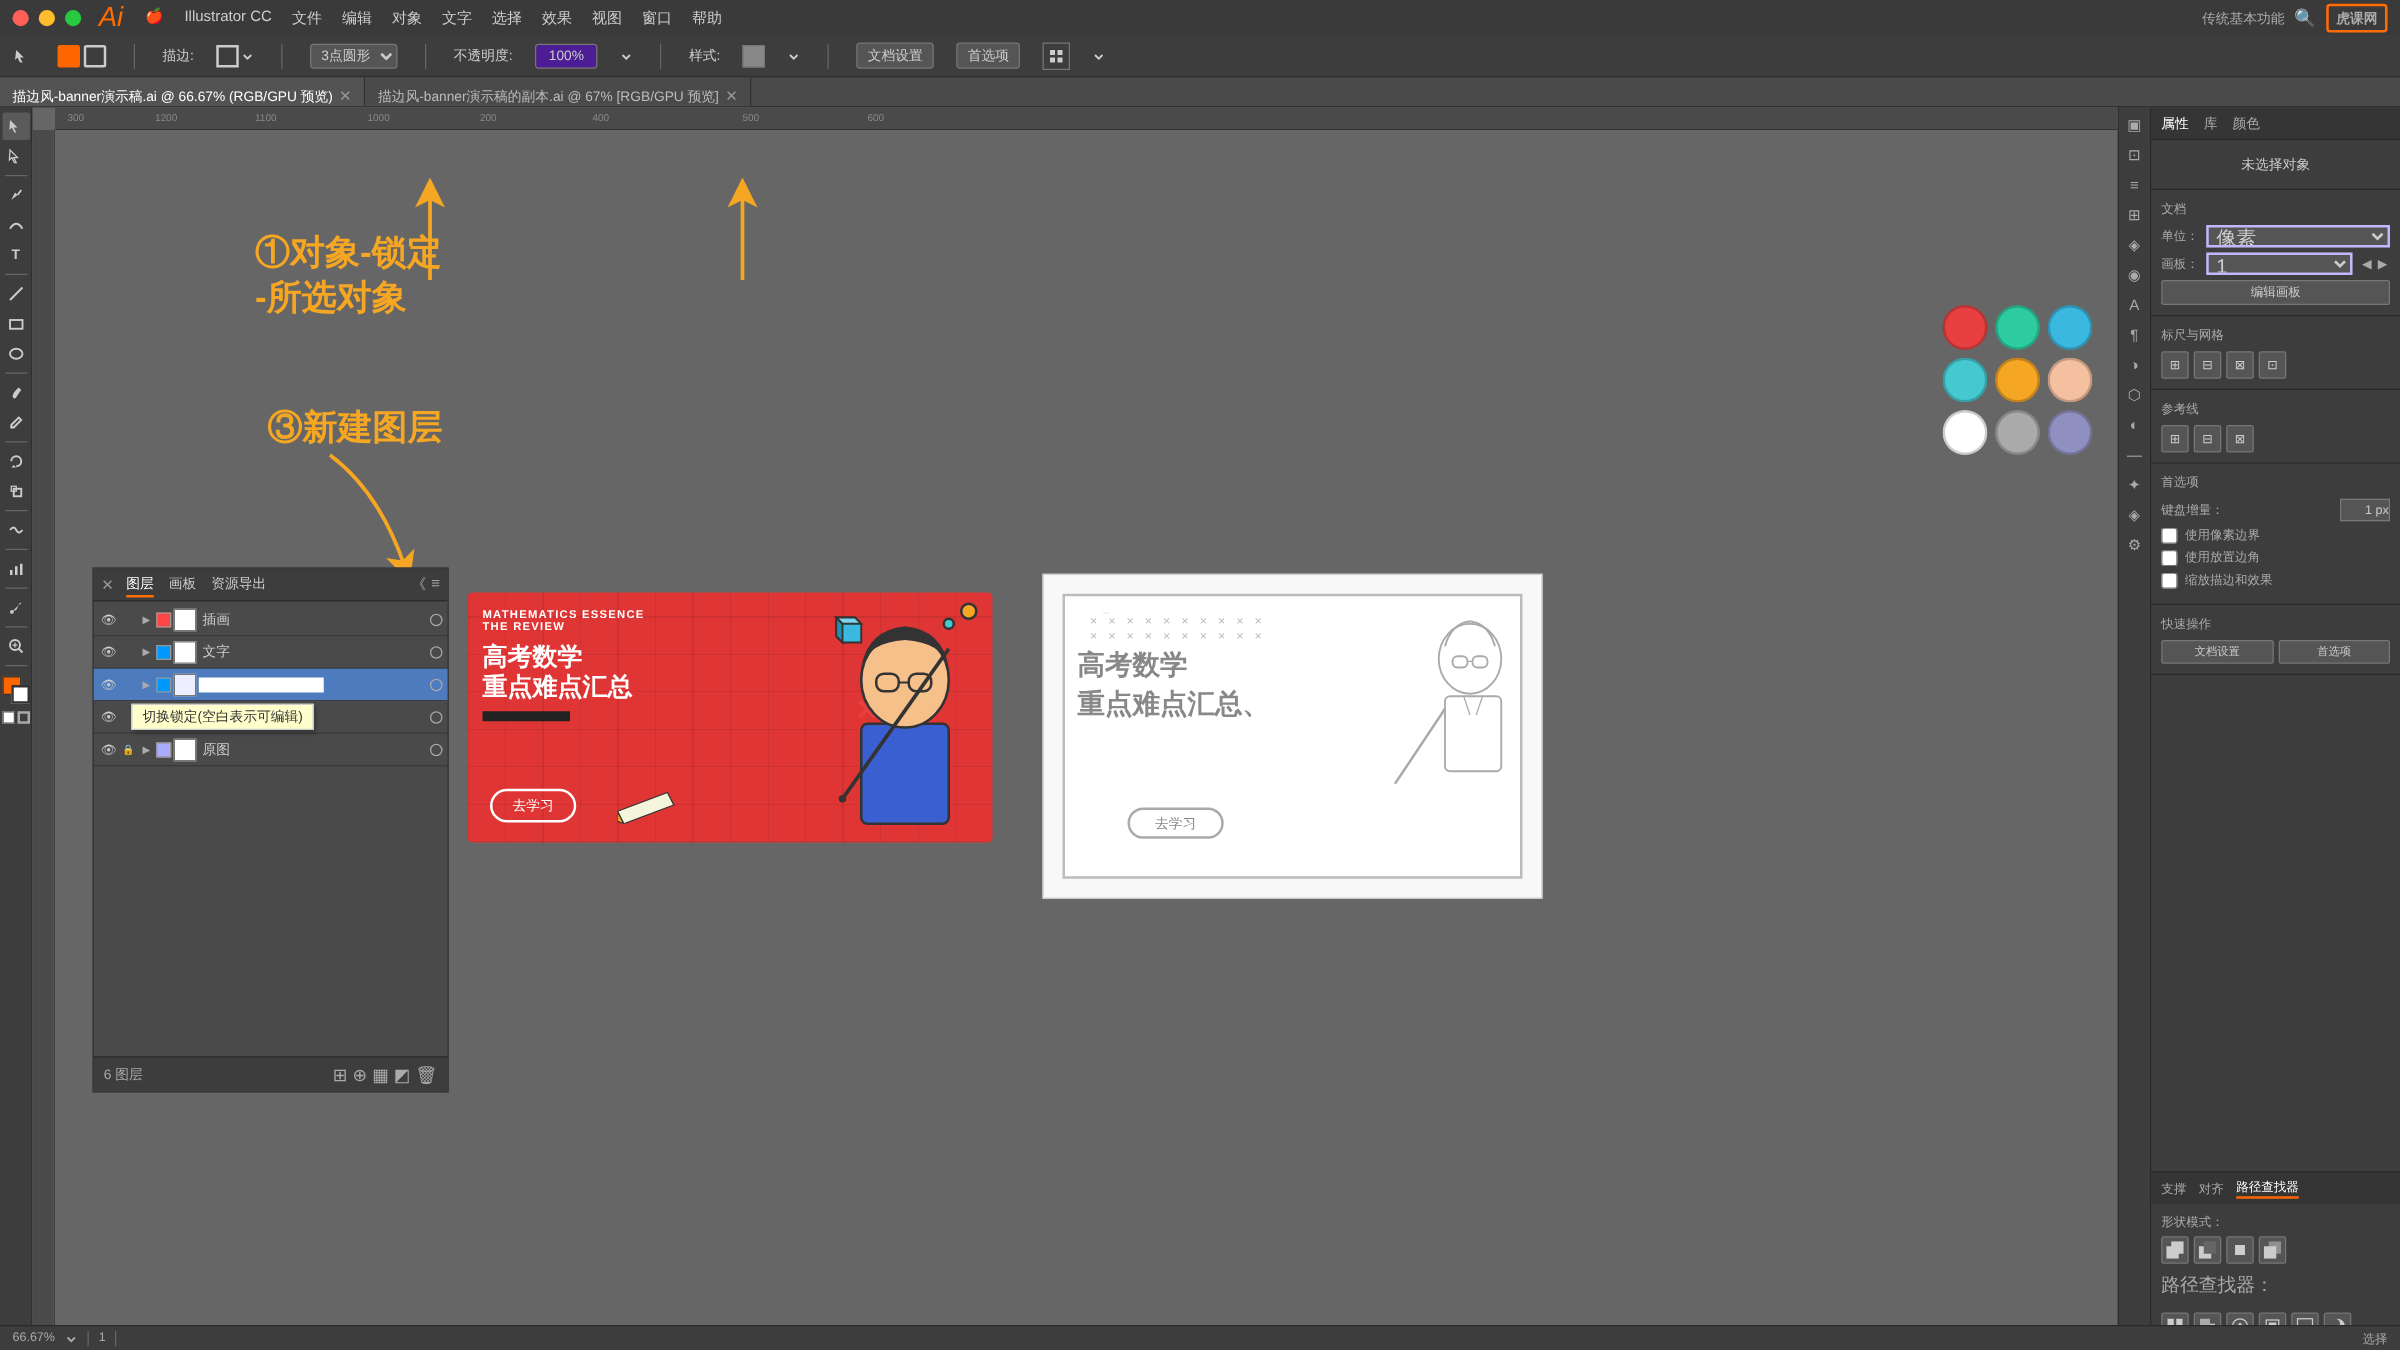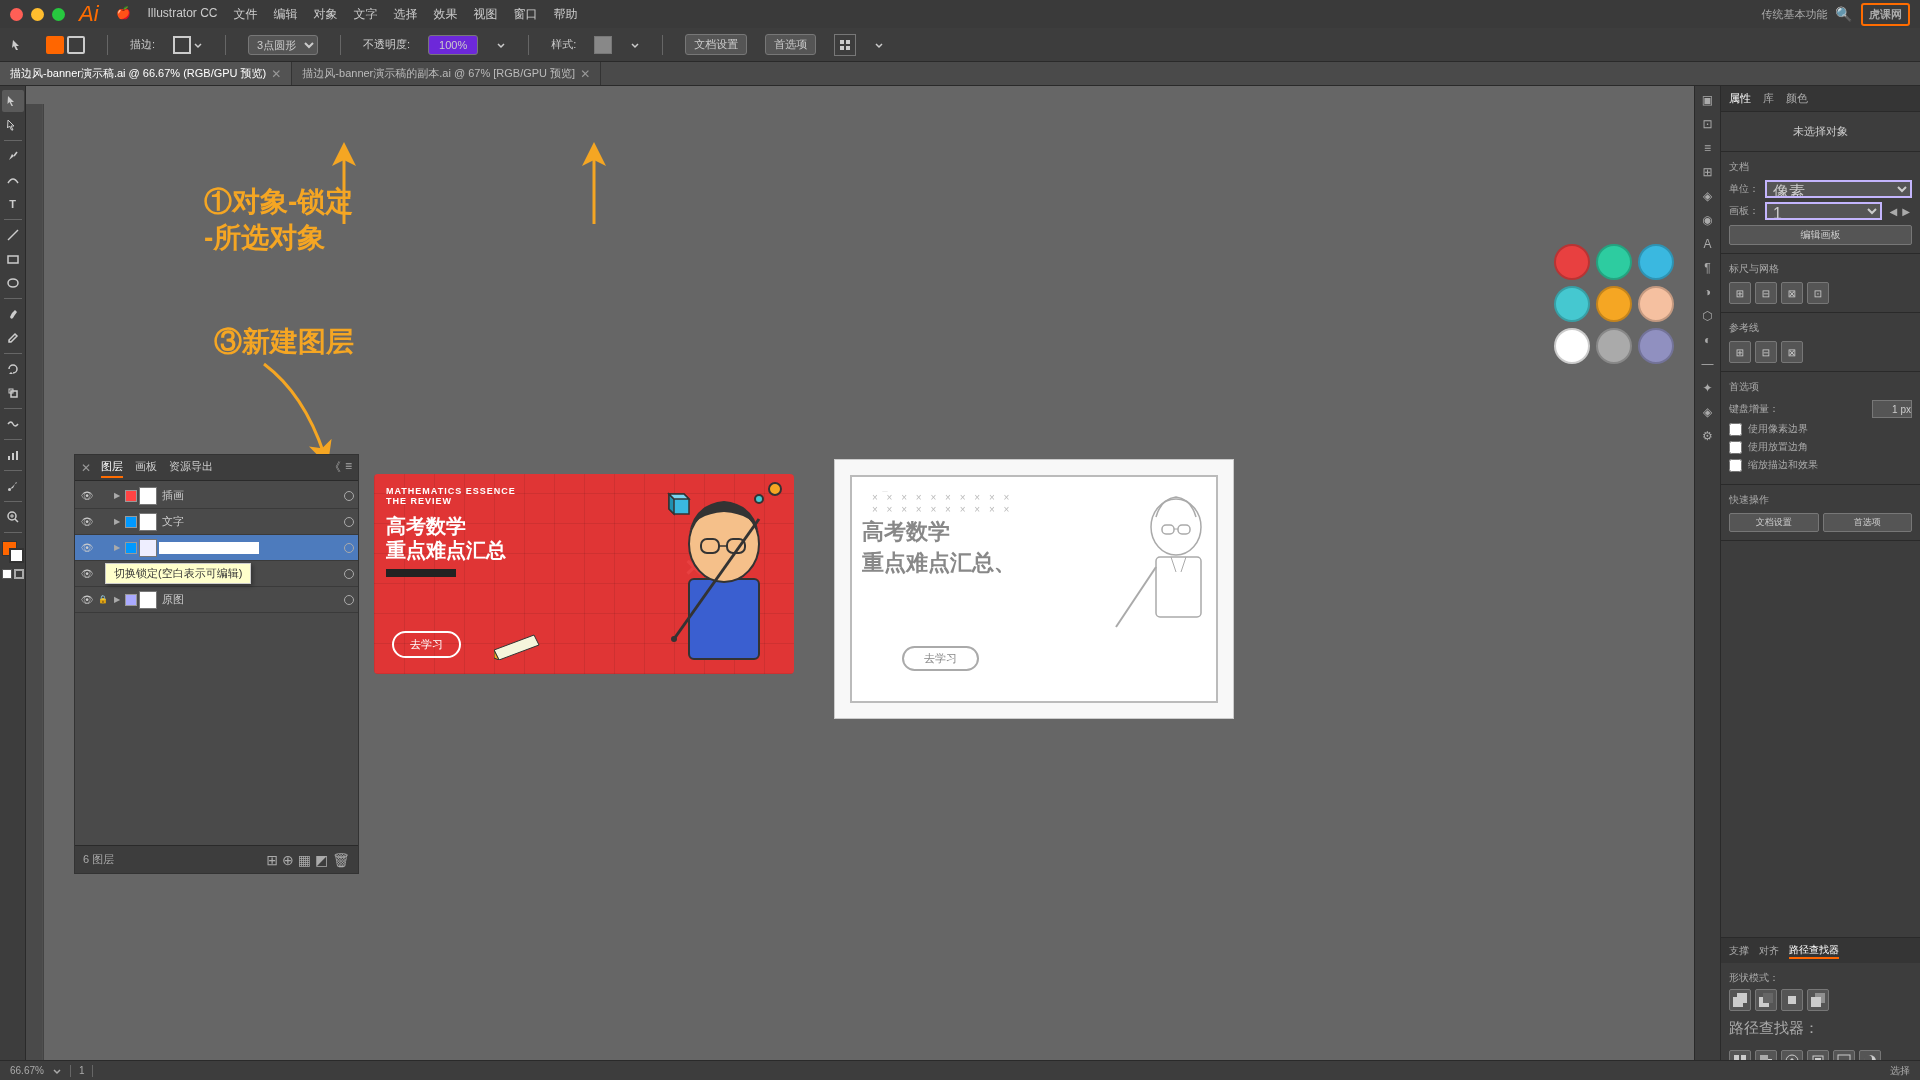--- a/index.html
+++ b/index.html
@@ -35,33 +35,32 @@
       padding: 0 8px;
       gap: 18px;
       border-bottom: 1px solid #2a2a2a;
     }
     .toolbar-label { color: #ccc; font-size: 11px; }
     .toolbar-icon { width: 20px; height: 20px; display: flex; align-items: center; justify-content: center; cursor: pointer; }
     .toolbar-icon svg { width: 14px; height: 14px; }
     .toolbar-sep { width: 1px; height: 20px; background: #666; margin: 0 4px; }
     .toolbar-btn { background: #555; border: 1px solid #777; border-radius: 3px; padding: 2px 8px; color: #ccc; font-size: 11px; cursor: pointer; }
     .toolbar-select { background: #555; border: 1px solid #777; border-radius: 3px; padding: 1px 4px; color: #ccc; font-size: 11px; height: 20px; }
-    .toolbar-input { background: #6d28d9; border: 1px solid #777; border-radius: 3px; padding: 1px 4px; color: #ccc; font-size: 11px; width: 50px; height: 20px; text-align: center; }
+    .toolbar-input { background: #4c1d95; border: 1px solid #777; border-radius: 3px; padding: 1px 4px; color: #ccc; font-size: 11px; width: 50px; height: 20px; text-align: center; }
 
     
     #tabs {
       height: 24px;
       background: #4a4a4a;
       display: flex;
       align-items: stretch;
       border-bottom: 1px solid #2a2a2a;
     }
     .tab {
       display: flex;
-      align-items: center;
       padding: 8px 10px;
       font-size: 11px;
       color: #bbb;
       border-right: 1px solid #333;
       cursor: pointer;
       gap: 5px;
       background: #4a4a4a;
     }
     .tab.active { background: #535353; color: #fff; }
     .tab-close { color: #999; font-size: 12px; }
@@ -531,20 +530,34 @@
       <div style="width:15px;height:15px;background:#fff;border:2px solid #333;position:absolute;bottom:0;right:0;"></div>
     </div>
     <div style="display:flex;gap:2px;margin-top:4px;">
       <div style="width:10px;height:10px;background:#fff;border:1px solid #555;"></div>
       <div style="width:10px;height:10px;background:none;border:2px solid #aaa;"></div>
     </div>
   </div>
 
   <div id="canvas-area">
 
+    <div id="ruler-top">
+      <svg width="100%" height="18">
+        <line x1="0" y1="17" x2="100%" y2="17" stroke="#555" stroke-width="1"></line>
+
+        <text x="10" y="11" fill="#888" font-size="8">300</text>
+        <text x="80" y="11" fill="#888" font-size="8">1200</text>
+        <text x="160" y="11" fill="#888" font-size="8">1100</text>
+        <text x="250" y="11" fill="#888" font-size="8">1000</text>
+        <text x="340" y="11" fill="#888" font-size="8">200</text>
+        <text x="430" y="11" fill="#888" font-size="8">400</text>
+        <text x="550" y="11" fill="#888" font-size="8">500</text>
+        <text x="650" y="11" fill="#888" font-size="8">600</text>
+      </svg>
+    </div>
     <div id="ruler-left">
       <svg width="18" height="100%">
         <line x1="17" y1="0" x2="17" y2="100%" stroke="#555" stroke-width="1"></line>
       </svg>
     </div>
 
     <div id="canvas-content">
 
       <div class="annotation" style="left: 160px; top: 80px;">
         ①对象-锁定<br>-所选对象

